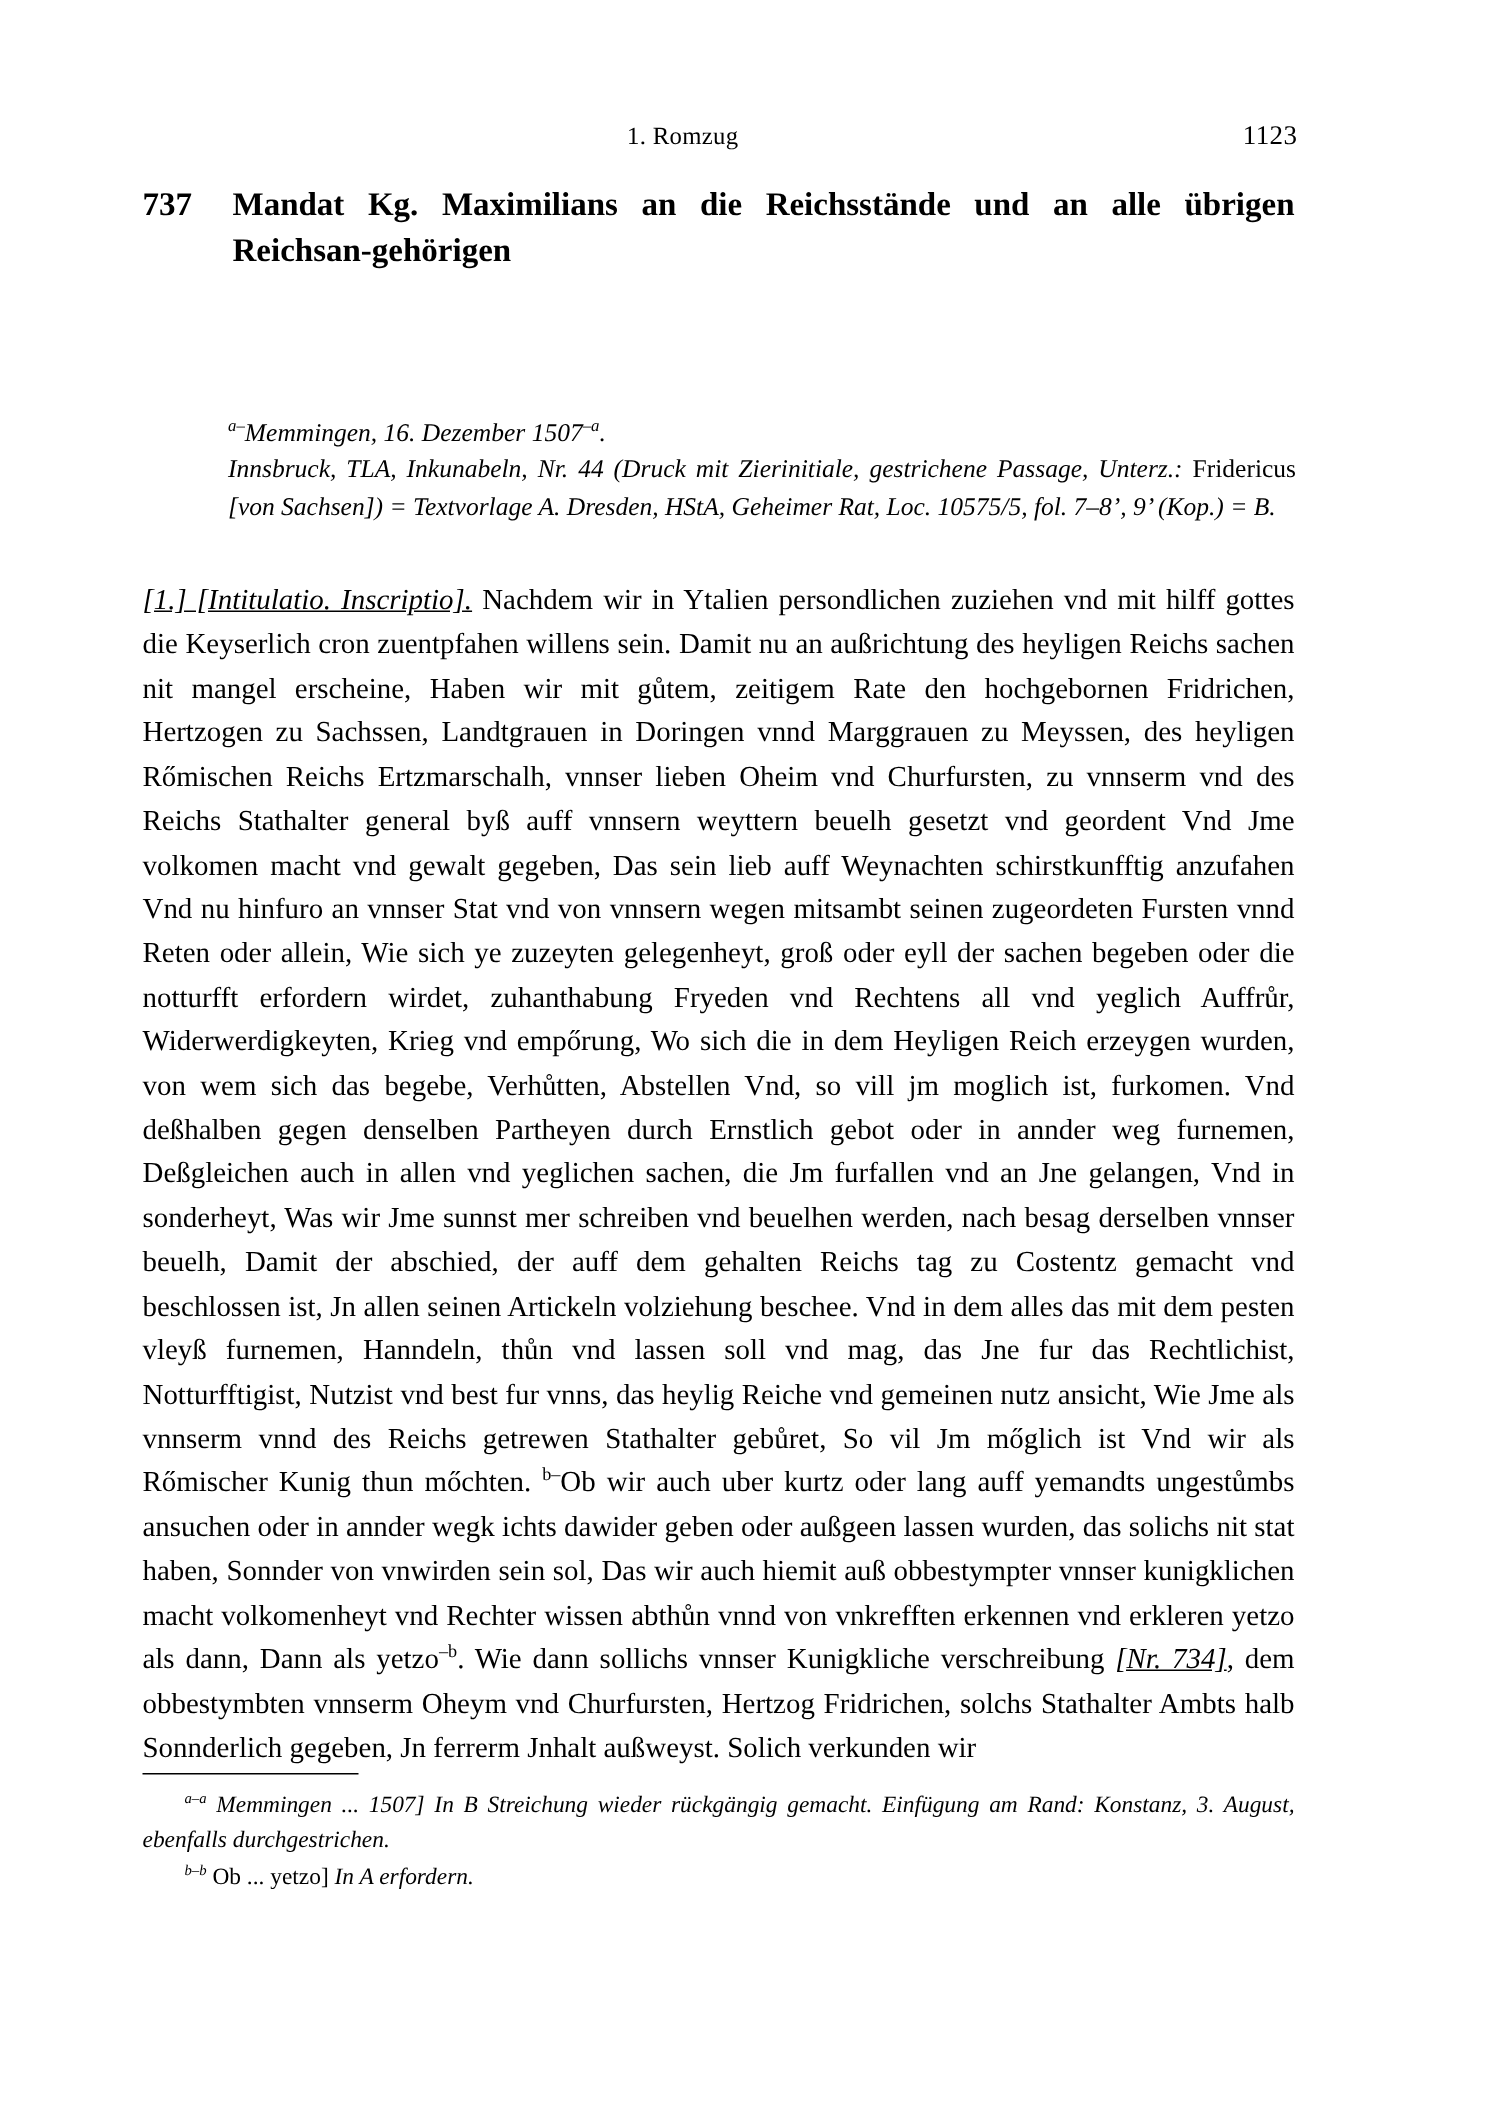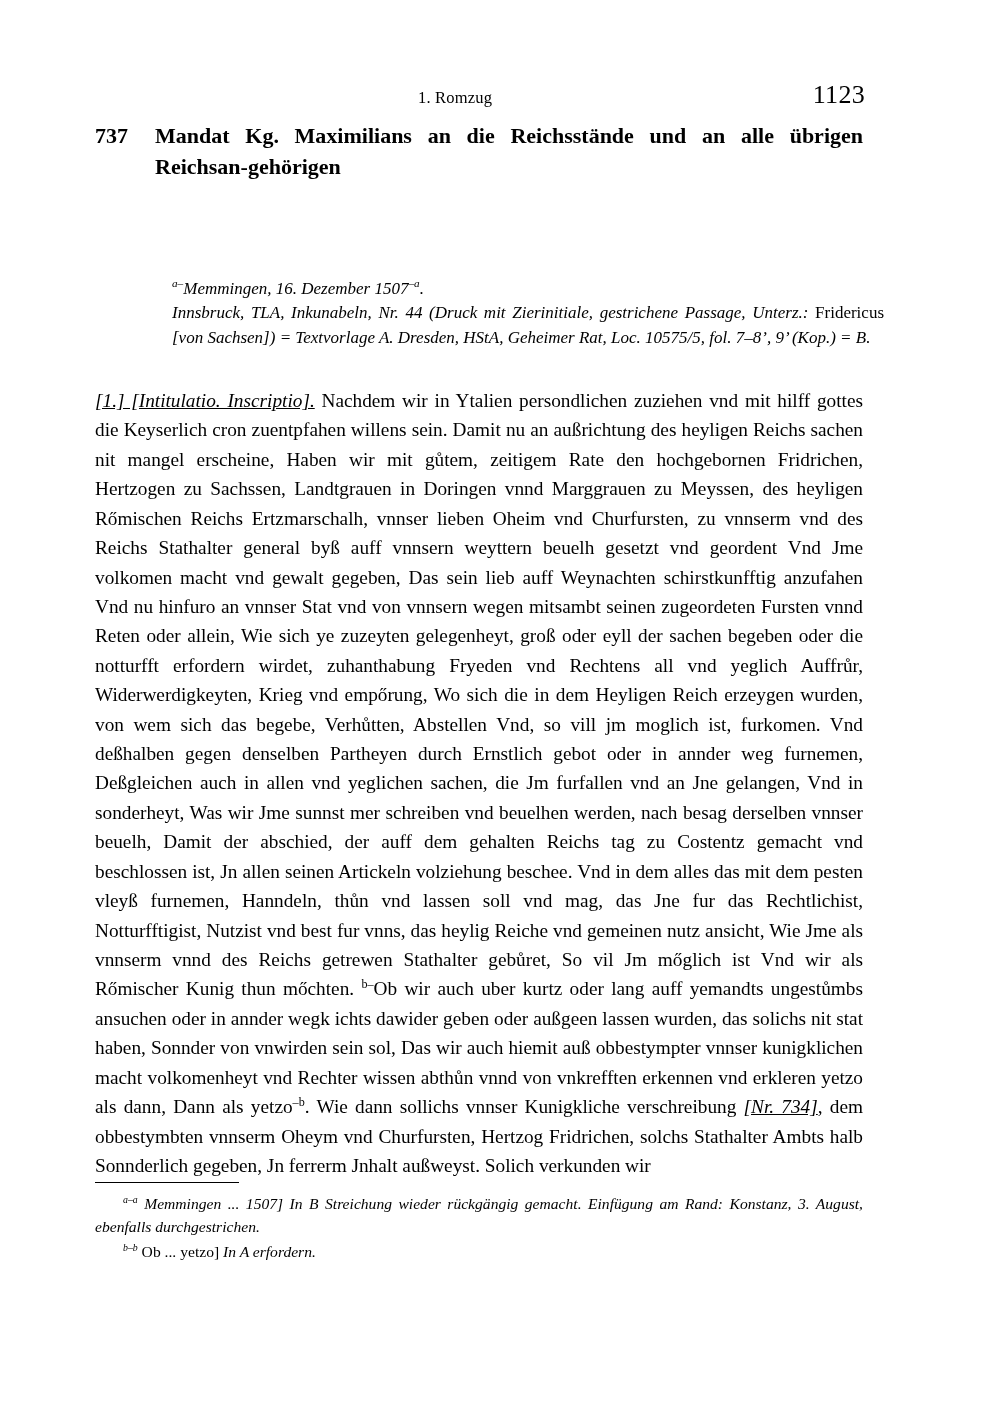--- a/index.html
+++ b/index.html
@@ -33,21 +33,21 @@
     display: flex;
     align-items: baseline;
     justify-content: space-between;
     font-size: 16.5px;
   }
   .runhead-title {
     margin-left: 323px;
     letter-spacing: .2px;
   }
   .runhead-folio {
-    font-size: 26px;
+    font-size: 18px;
     letter-spacing: .3px;
   }
 
   
   .doc-head {
     position: absolute;
     left: 95px;
     top: 120px;
     width: 768px;
     display: flex;
@@ -82,21 +82,20 @@
   
   .source {
     position: absolute;
     left: 152px;
     top: 277px;
     width: 712px;
     font-style: italic;
     font-size: 17px;
     line-height: 1.44;
     text-align: left;
-    margin-left: 20px;
   }
   .source .line2 {
     text-align: justify;
   }
   .roman { font-style: normal; }
   .source sup, .regest sup {
     font-size: 0.66em;
     vertical-align: super;
     line-height: 0;
   }

